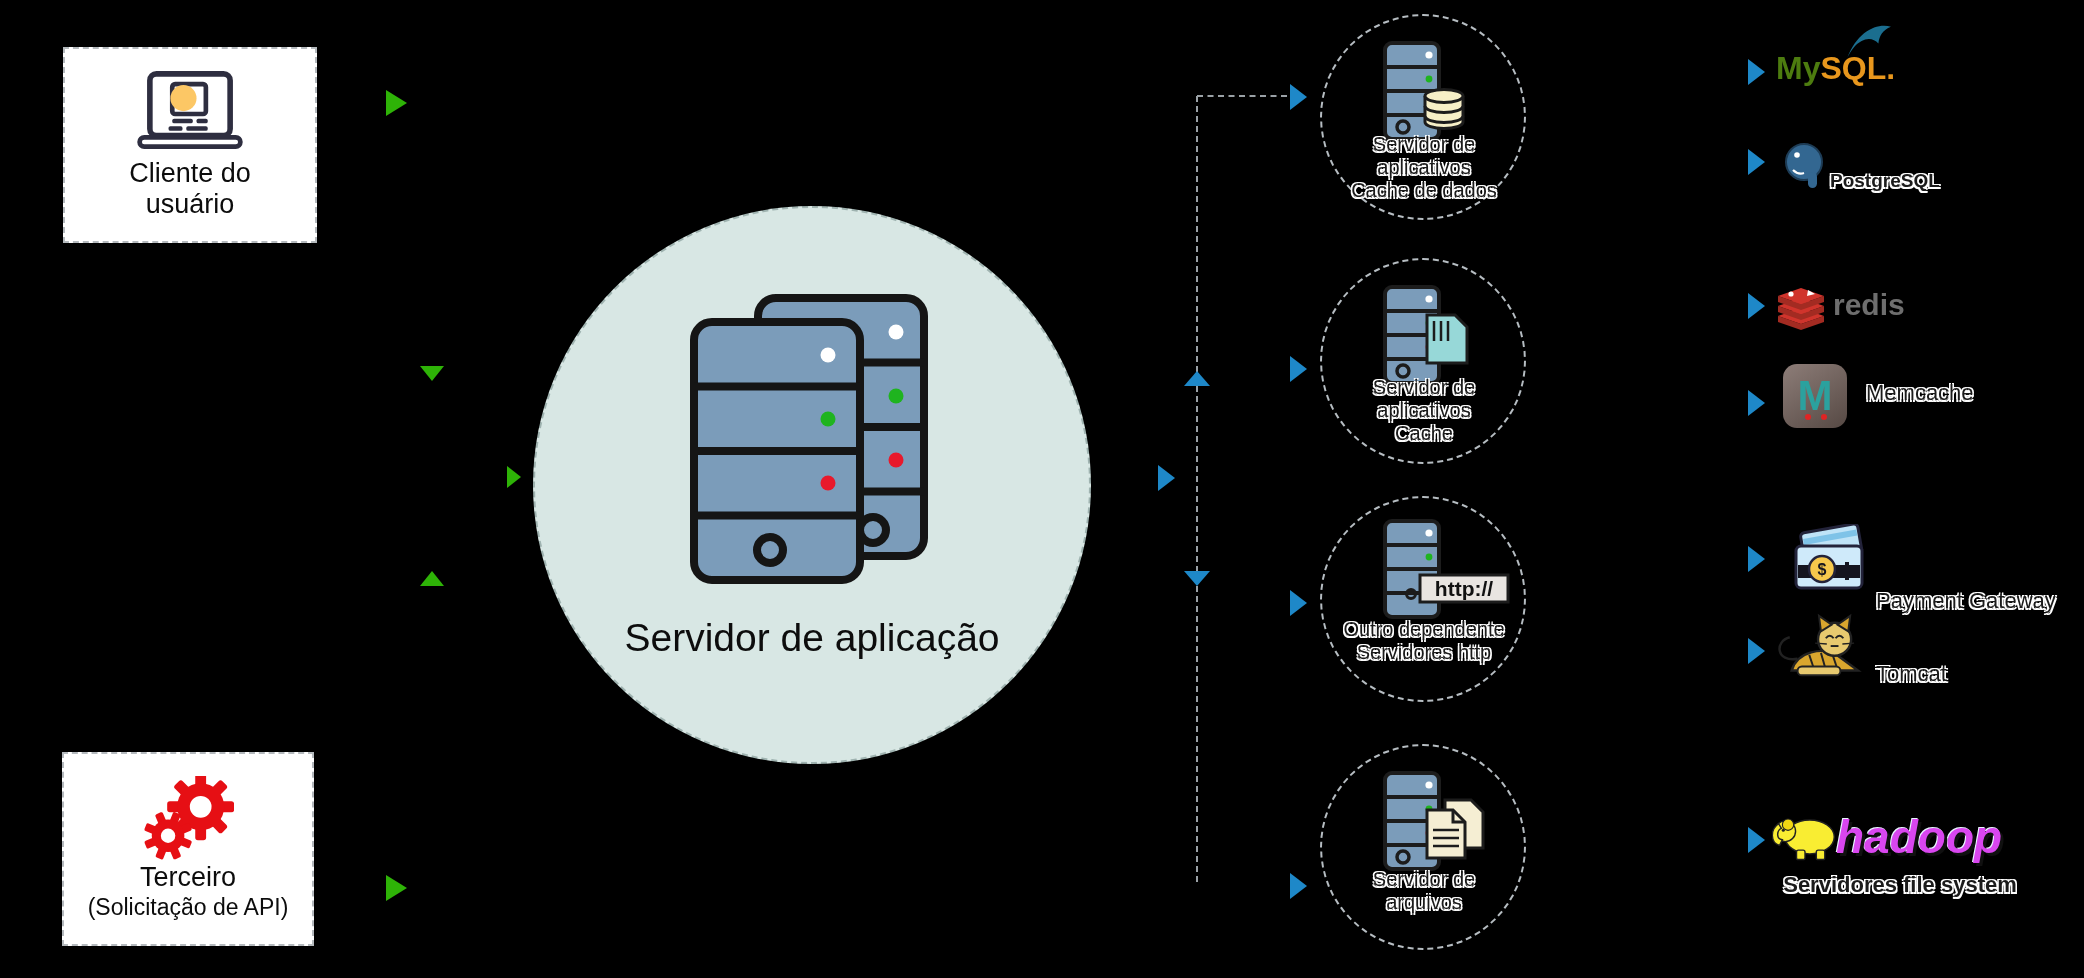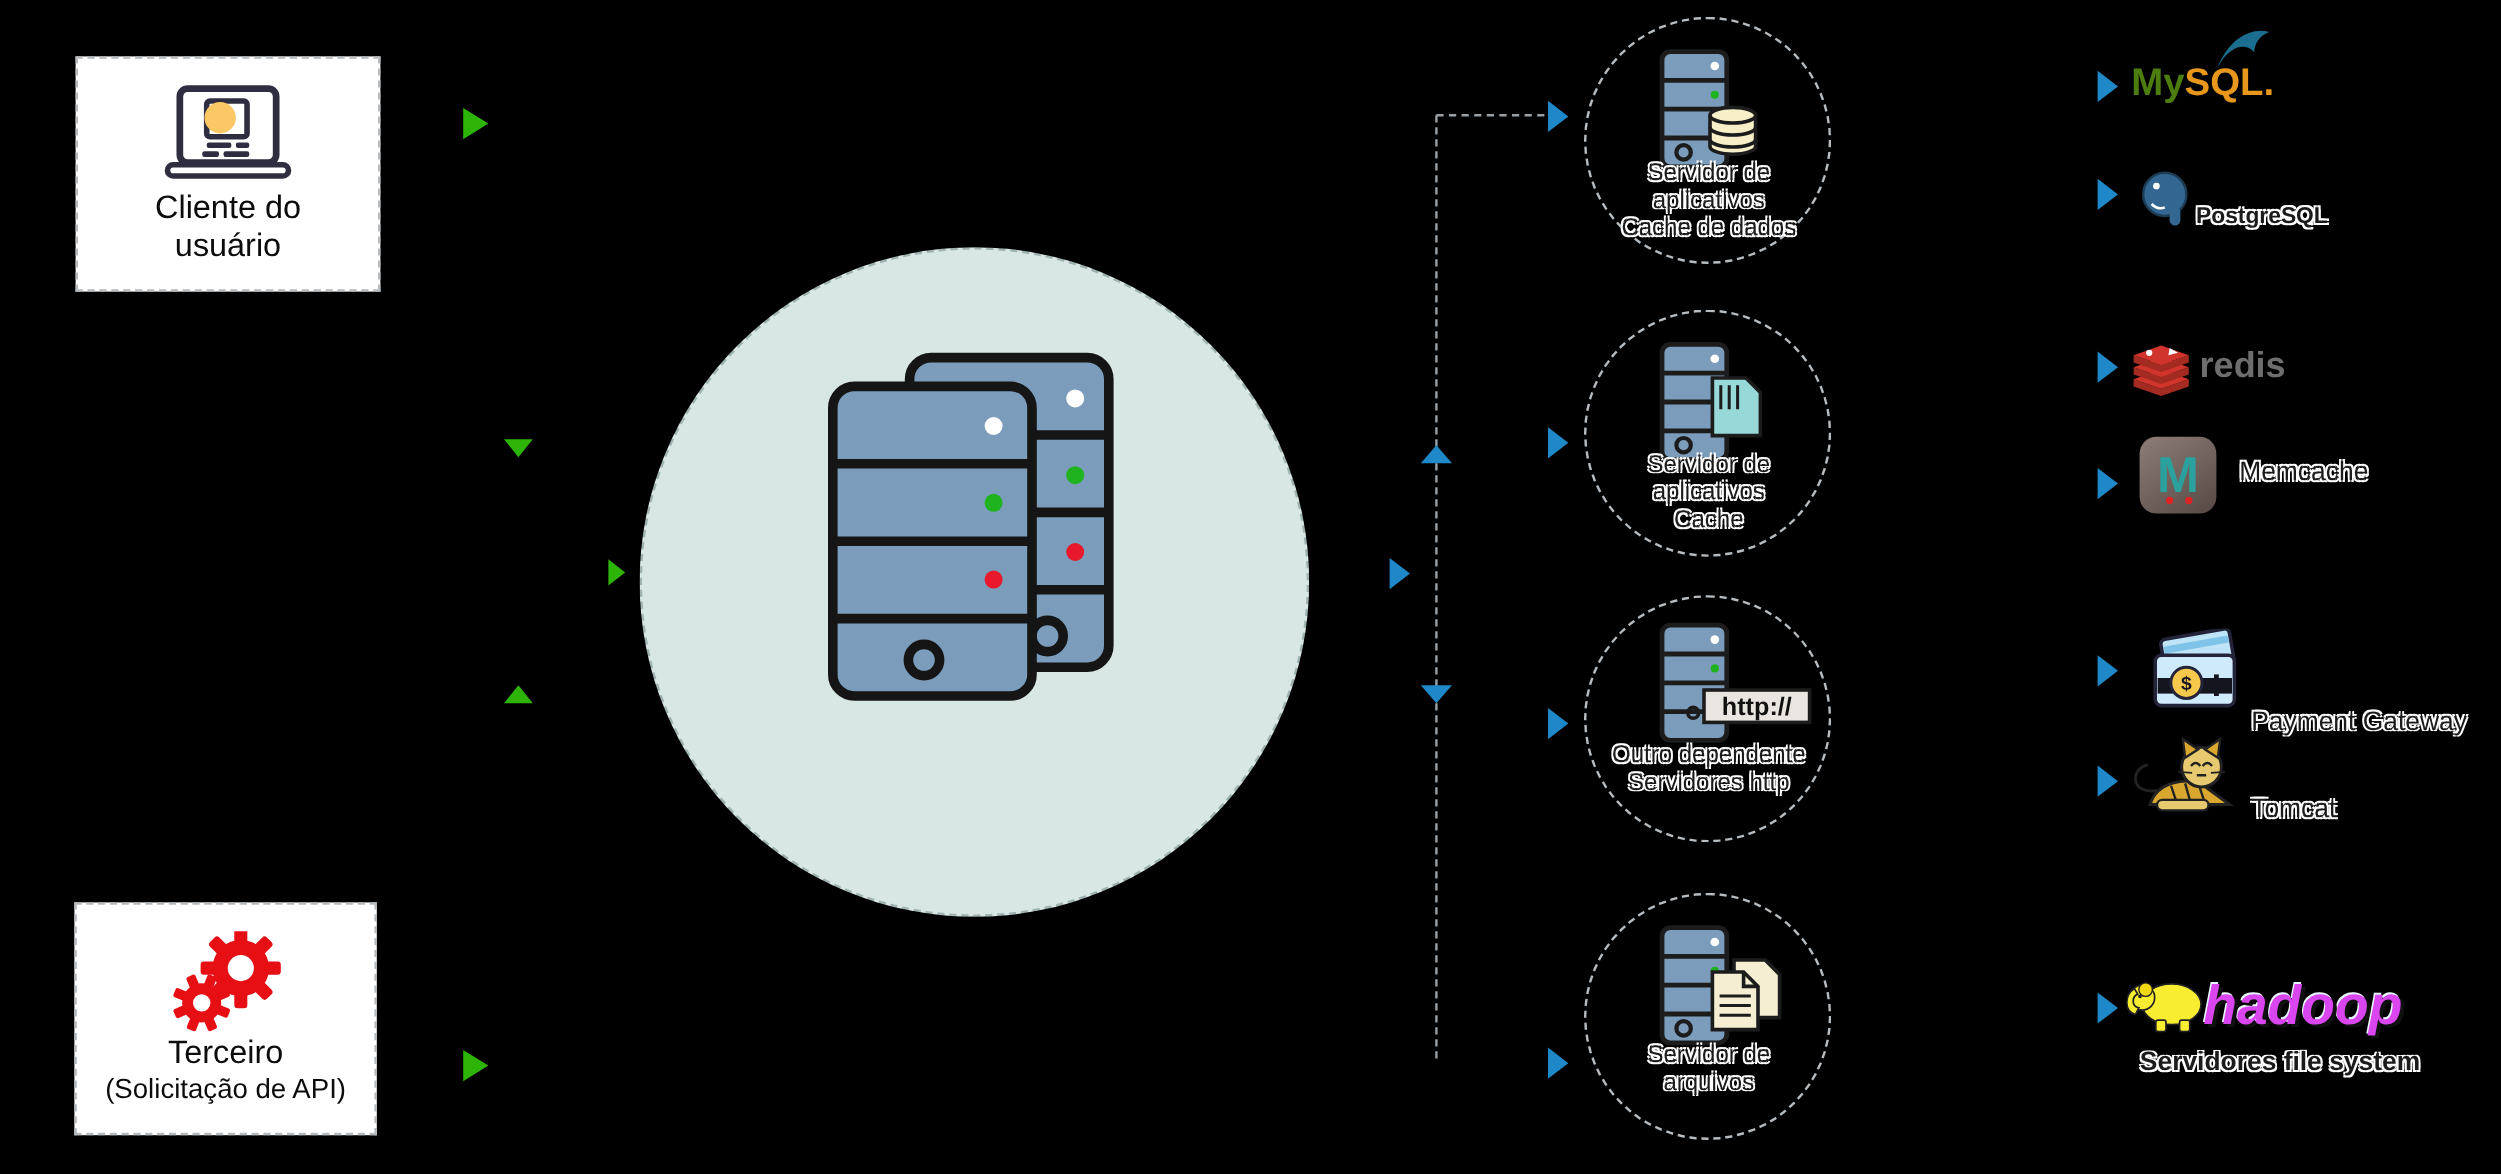--- a/index.html
+++ b/index.html
@@ -132,20 +132,21 @@
 
     <rect x="8" y="30" width="166" height="258" rx="18" fill="#7b9cba" stroke="#151515" stroke-width="8"></rect>
     <line x1="8" x2="174" y1="94.5" y2="94.5" stroke="#151515" stroke-width="8"></line>
     <line x1="8" x2="174" y1="159" y2="159" stroke="#151515" stroke-width="8"></line>
     <line x1="8" x2="174" y1="223.5" y2="223.5" stroke="#151515" stroke-width="8"></line>
     <circle cx="142" cy="63" r="7.5" fill="#fff"></circle>
     <circle cx="142" cy="127" r="7.5" fill="#1fb41f"></circle>
     <circle cx="142" cy="191" r="7.5" fill="#e8192c"></circle>
     <circle cx="84" cy="258" r="13" fill="none" stroke="#151515" stroke-width="8"></circle>
   </svg>
+  <div id="app-label">Servidor de aplicação</div>
 
   <div class="dash-v" style="left:1196px;top:96px;height:786px;"></div>
   <div class="dash-h" style="left:1197px;top:95px;width:90px;"></div>
 
   <div class="tri tr-b" style="left:1158px;top:465px;"></div>
   <div class="tri tu-b" style="left:1184px;top:371px;"></div>
   <div class="tri td-b" style="left:1184px;top:571px;"></div>
   <div class="tri tr-b" style="left:1290px;top:84px;"></div>
   <div class="tri tr-b" style="left:1290px;top:356px;"></div>
   <div class="tri tr-b" style="left:1290px;top:590px;"></div>

